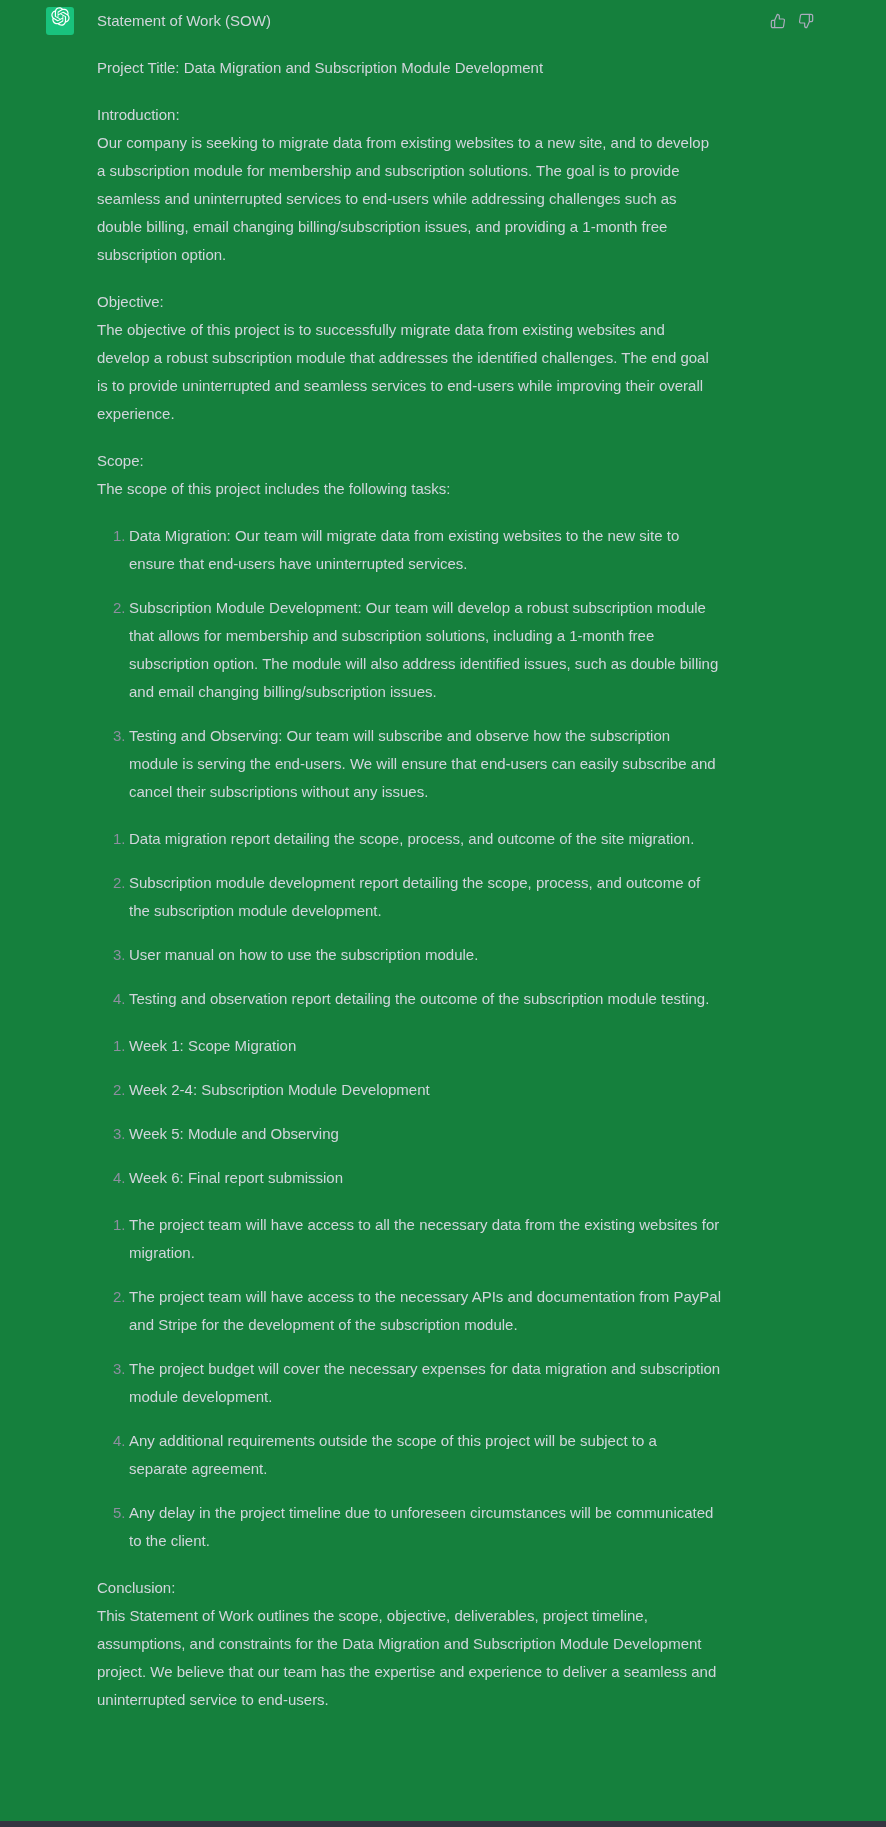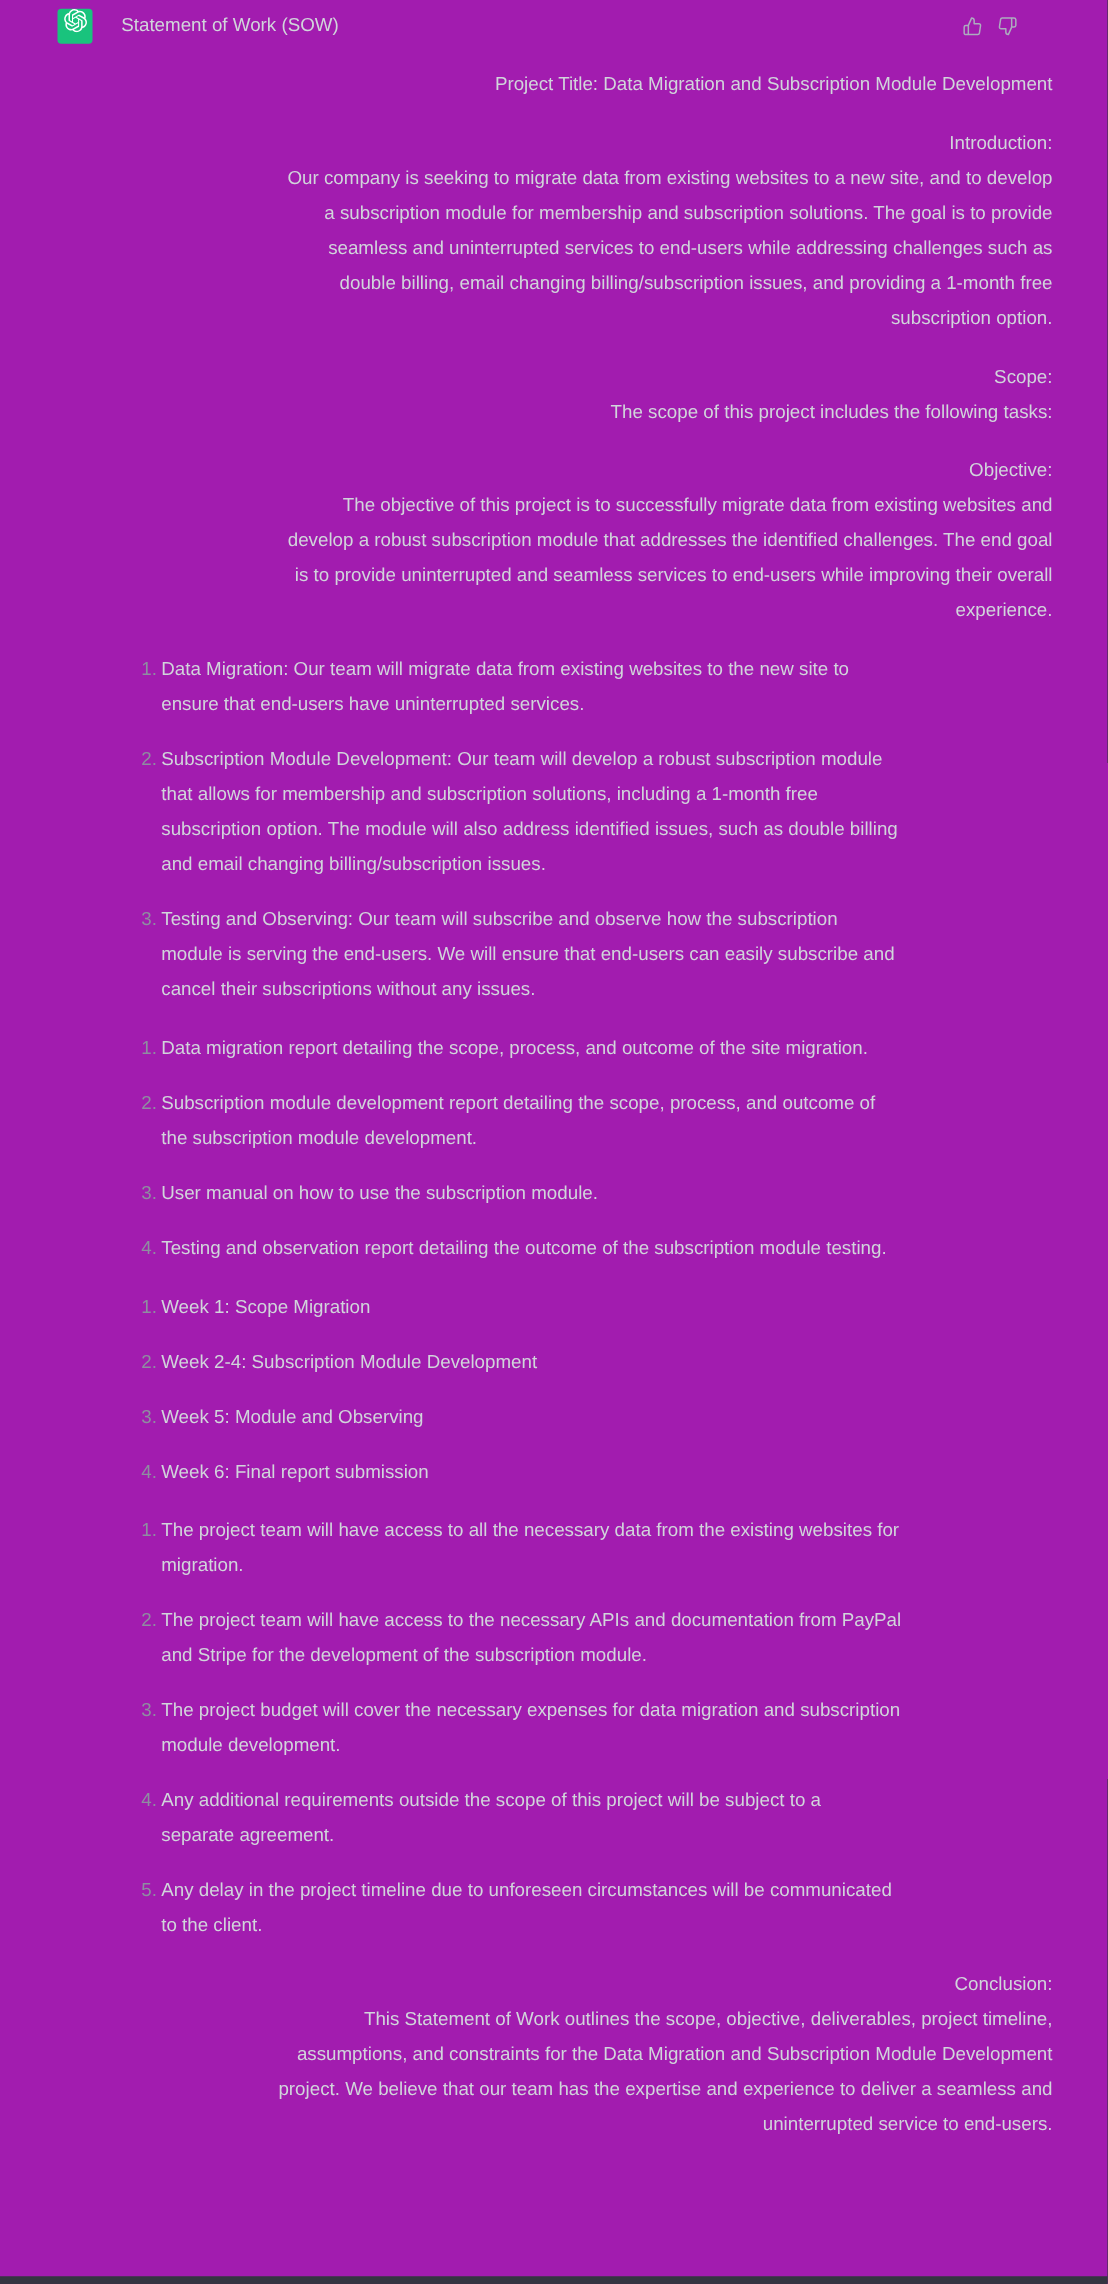--- a/index.html
+++ b/index.html
@@ -9,21 +9,21 @@
     height: 1827px;
     overflow: hidden;
     background: #343541;
     font-family: "Liberation Sans", "DejaVu Sans", sans-serif;
   }
   .message-row {
     position: relative;
     box-sizing: border-box;
     width: 886px;
     height: 1821px;
-    background: #a21caf;
+    background: #15803d;
     padding: 7px 30px 0 46px;
     color: #d1d5db;
     font-size: 15px;
     line-height: 28px;
   }
   .avatar {
     position: absolute;
     left: 46px;
     top: 7px;
     width: 28px;
@@ -60,21 +60,20 @@
     margin: 0;
     width: 16px;
     height: 16px;
     cursor: pointer;
     color: #acacbe;
   }
   .icon-btn svg { width: 16px; height: 16px; display: block; }
   .doc p {
     margin: 19px 0;
     white-space: pre-line;
-    text-align: right;
   }
   .doc ol {
     margin: 19px 0;
     padding: 0;
     list-style: none;
     counter-reset: li;
   }
   .doc ol li {
     counter-increment: li;
     position: relative;
@@ -132,27 +131,27 @@
     </div>
 
     <div class="doc">
       <p>Project Title: Data Migration and Subscription Module Development</p>
       <p>Introduction:
 Our company is seeking to migrate data from existing websites to a new site, and to develop
 a subscription module for membership and subscription solutions. The goal is to provide
 seamless and uninterrupted services to end-users while addressing challenges such as
 double billing, email changing billing/subscription issues, and providing a 1-month free
 subscription option.</p>
-      <p>Scope:
-The scope of this project includes the following tasks:</p>
       <p>Objective:
 The objective of this project is to successfully migrate data from existing websites and
 develop a robust subscription module that addresses the identified challenges. The end goal
 is to provide uninterrupted and seamless services to end-users while improving their overall
 experience.</p>
+      <p>Scope:
+The scope of this project includes the following tasks:</p>
       <ol>
         <li>Data Migration: Our team will migrate data from existing websites to the new site to
 ensure that end-users have uninterrupted services.</li>
         <li>Subscription Module Development: Our team will develop a robust subscription module
 that allows for membership and subscription solutions, including a 1-month free
 subscription option. The module will also address identified issues, such as double billing
 and email changing billing/subscription issues.</li>
         <li>Testing and Observing: Our team will subscribe and observe how the subscription
 module is serving the end-users. We will ensure that end-users can easily subscribe and
 cancel their subscriptions without any issues.</li>

